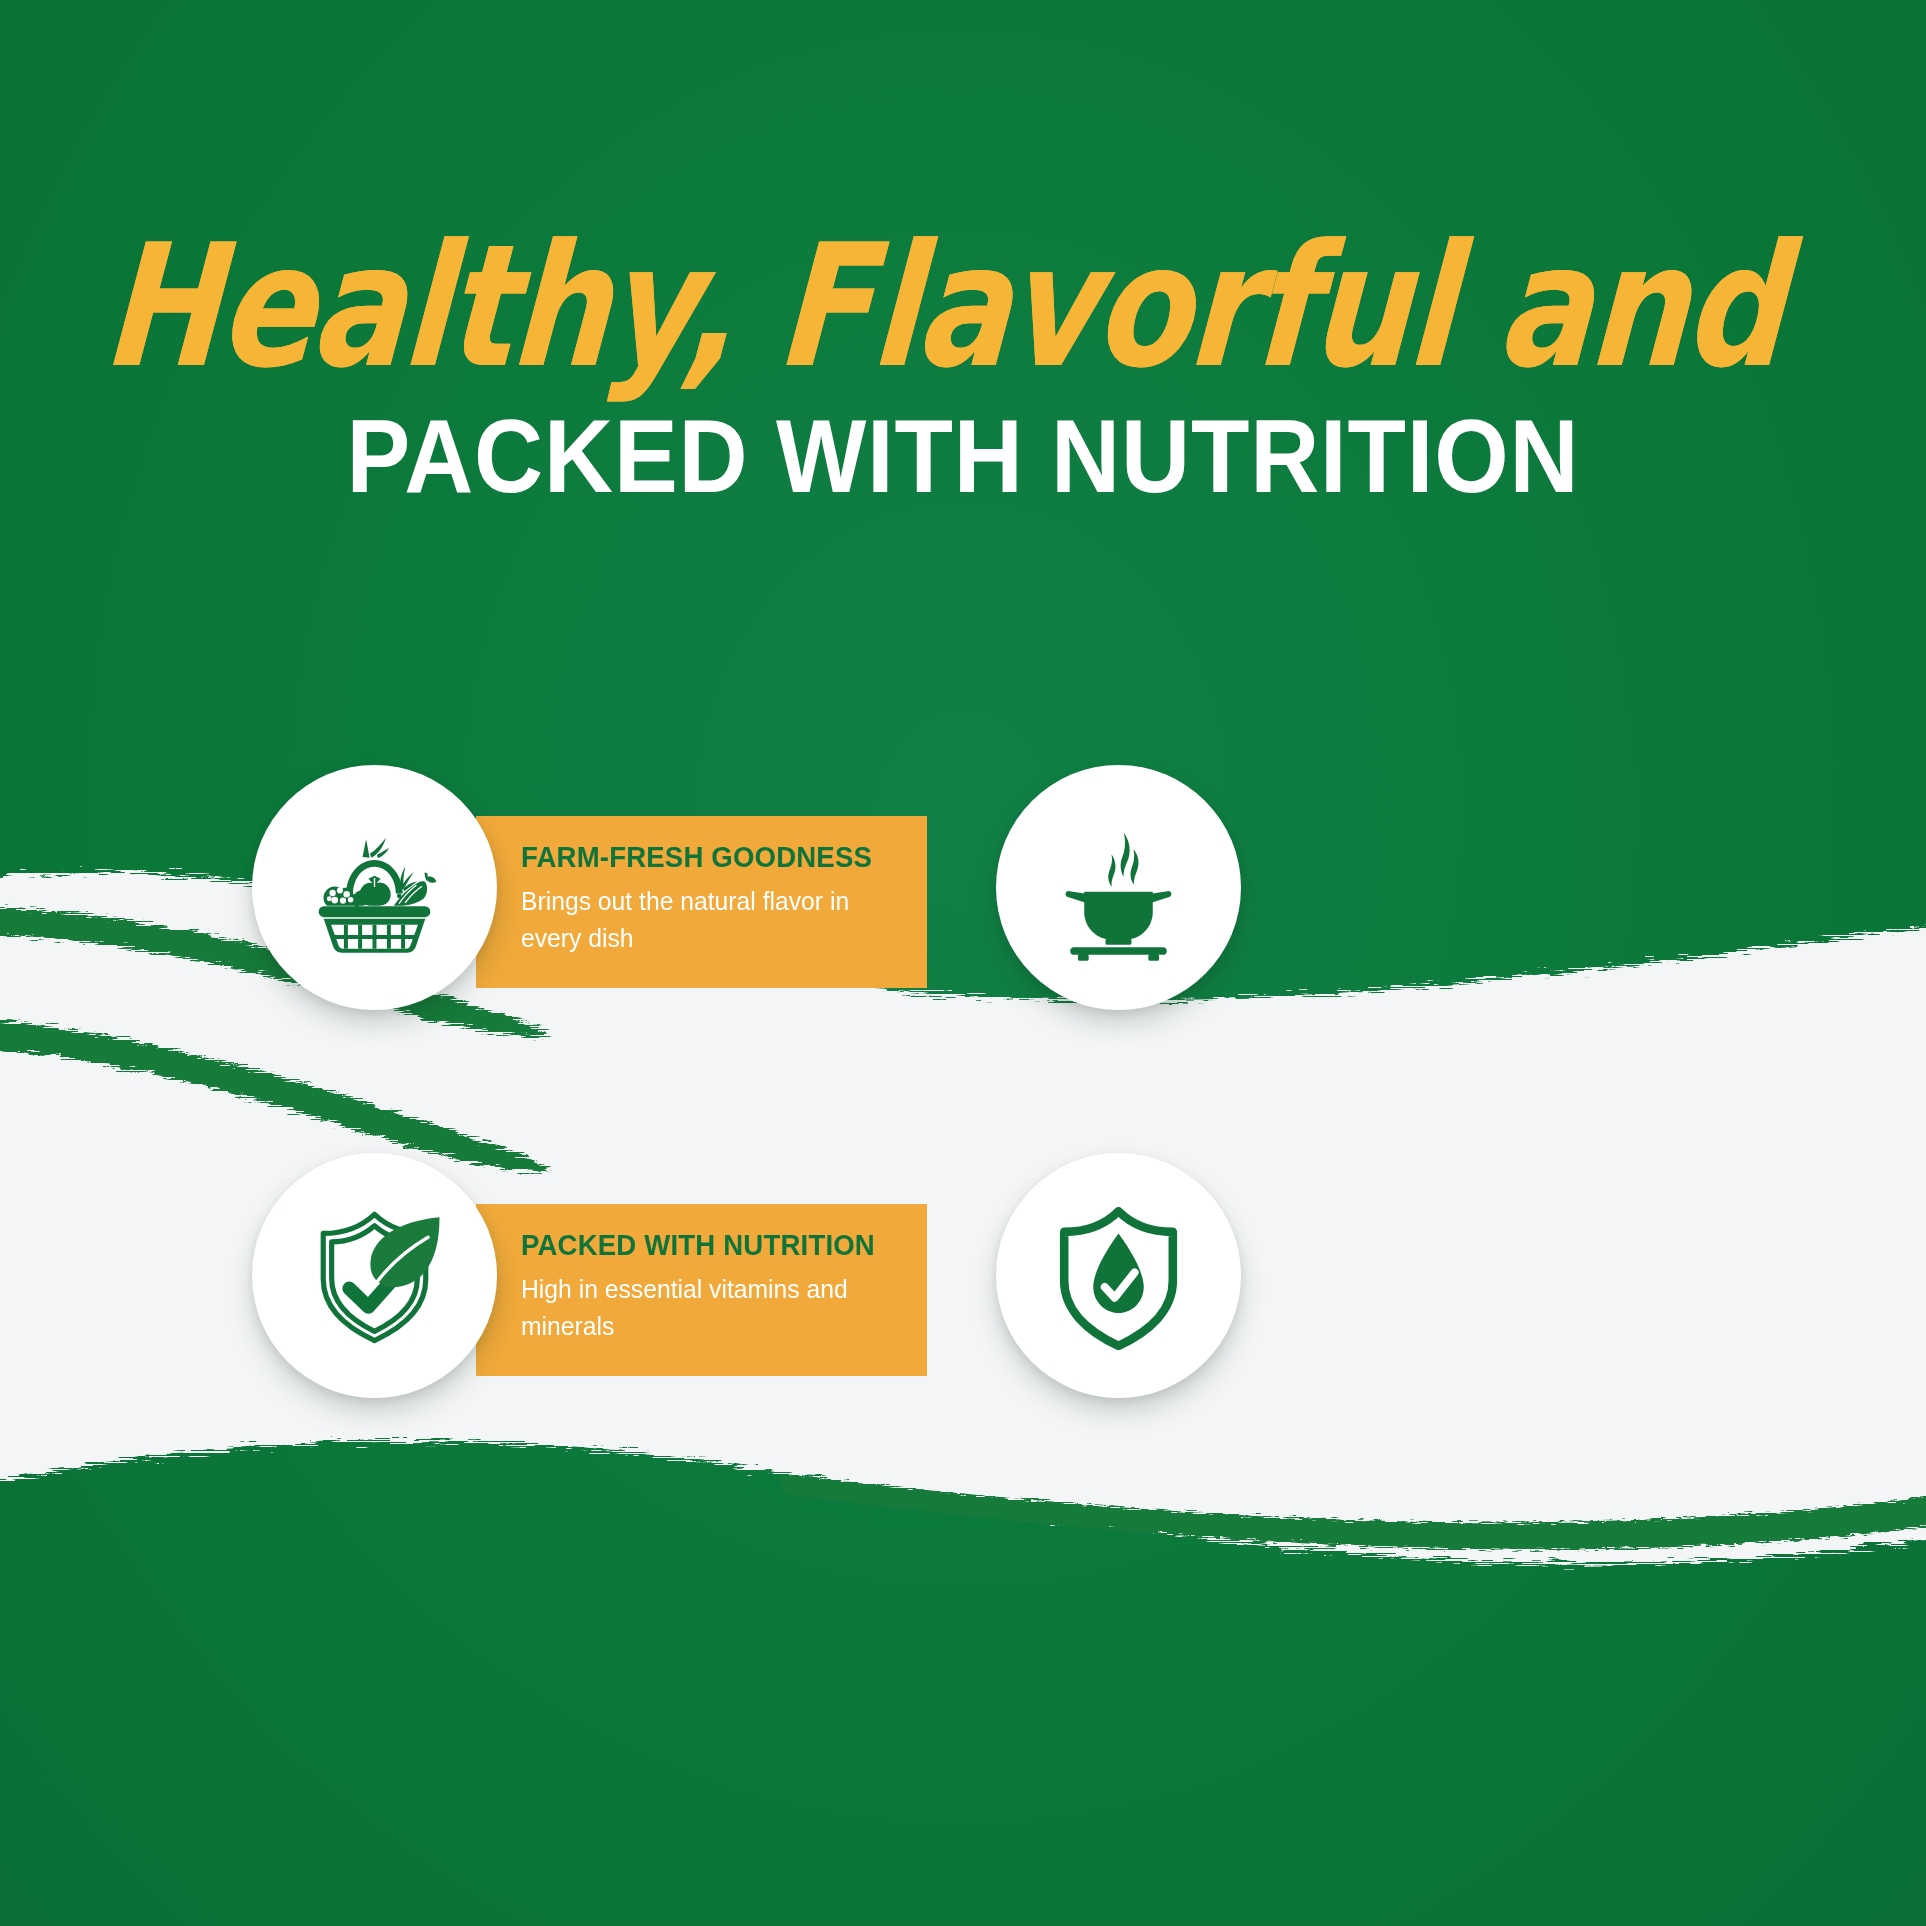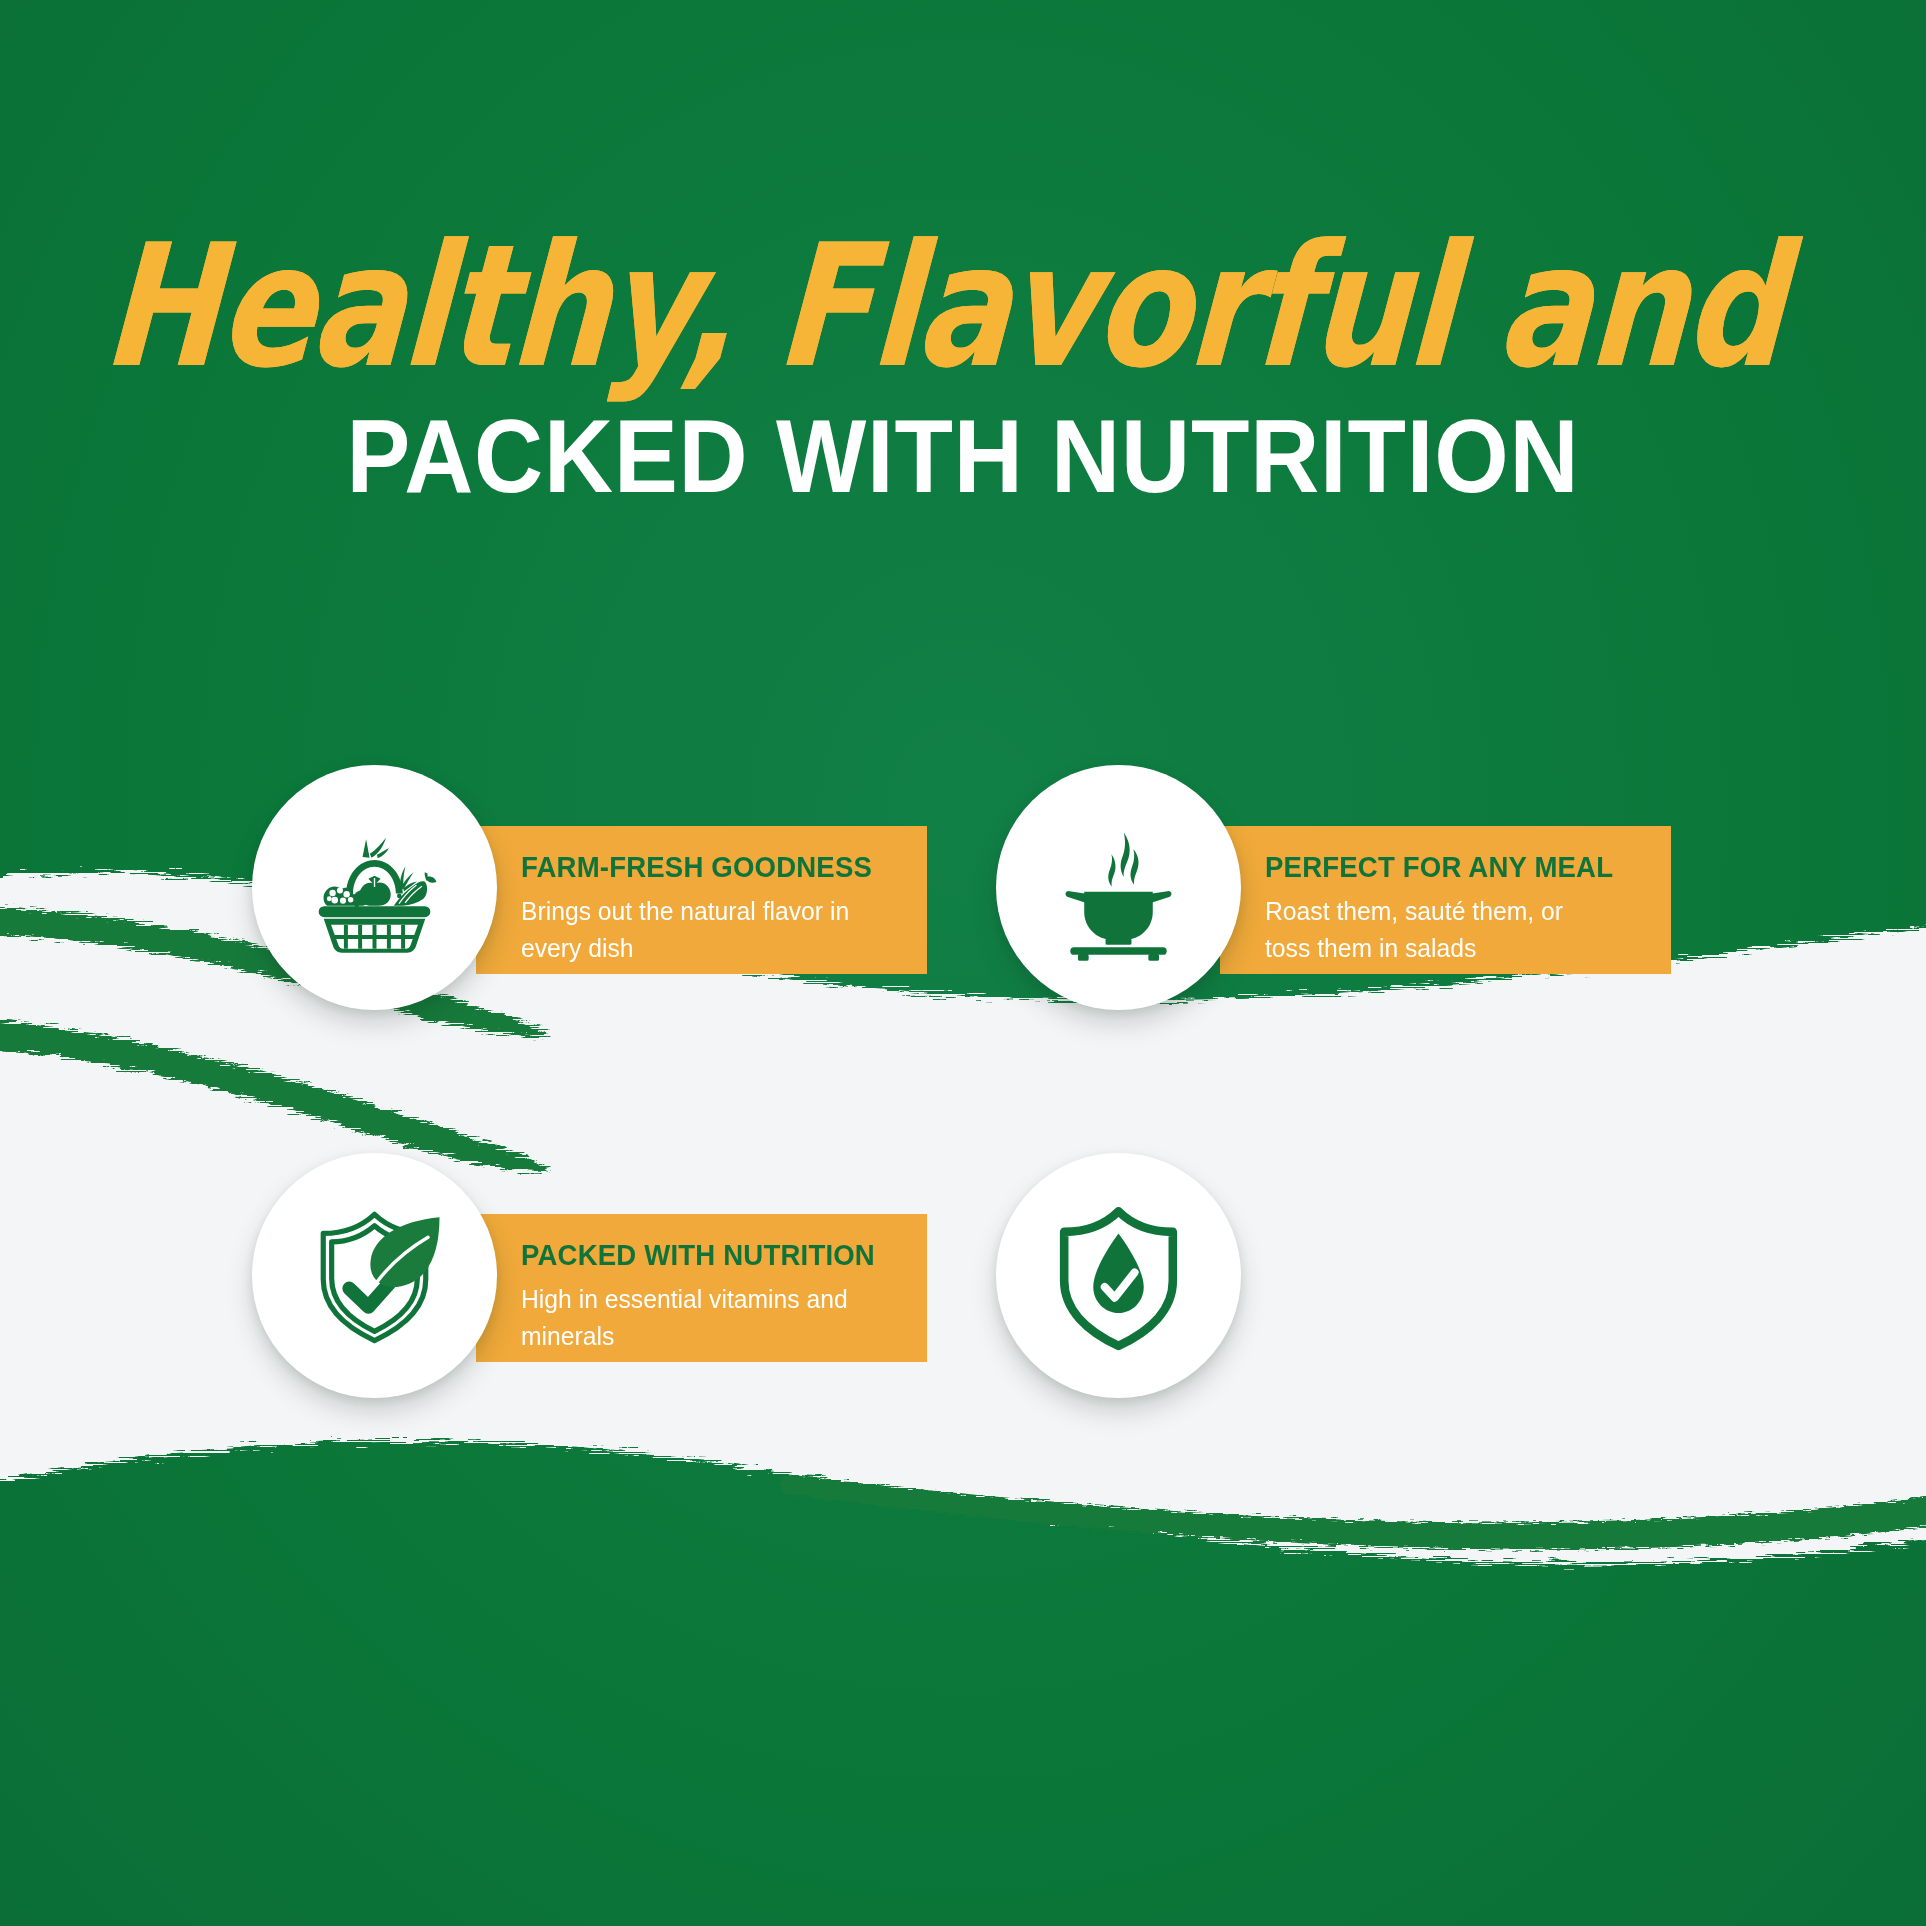--- a/index.html
+++ b/index.html
@@ -100,23 +100,23 @@
     align-items: center;
     justify-content: center;
     z-index: 3;
   }
 
   .icon-badge svg { width: 153px; height: 153px; display: block; }
 
   .label-box {
     position: absolute;
     left: 224px;
-    top: 61px;
+    top: 51px;
     width: 451px;
-    height: 148px;
+    height: 172px;
     background: #F0A93A;
     z-index: 1;
     padding: 26px 0 0 45px;
   }
 
   .label-title {
     display: block;
     color: #10743A;
     font-family: "Liberation Sans Narrow", "Liberation Sans", sans-serif;
     font-size: 29px;
@@ -277,24 +277,20 @@
             <rect x="48.7" y="74.4" width="2.6" height="15.6"></rect>
             <rect x="58.1" y="74.4" width="2.6" height="15.6"></rect>
             <rect x="67.4" y="74.4" width="2.6" height="15.6"></rect>
             <path d="M23.6 81.0 L76.4 81.0 L75.6 83.6 L24.4 83.6 Z"></path>
           </g>
         </svg>
       </div>
     </div>
 
     <div class="feature col-b row-1">
-      <div class="label-box">
-        <span class="label-title">PERFECT FOR ANY MEAL</span>
-        <span class="label-desc">Roast them, sauté them, or toss them in salads</span>
-      </div>
       <div class="icon-badge">
         <svg viewBox="0 0 100 100">
           <g fill="#10743A">
 
             <path d="M53.5 14.0 C57.8 20.5 58.4 27.0 55.6 33.4 C54.2 36.6 53.0 39.8 53.4 43.2
                      C51.0 39.0 50.8 34.4 52.6 29.8 C54.4 25.2 54.8 20.4 53.5 14.0 Z"></path>
             <path d="M59.8 25.0 C63.4 29.4 64.0 34.4 61.8 39.8 C60.6 42.6 59.8 45.4 60.2 48.2
                      C57.6 44.8 57.2 40.8 58.8 36.6 C60.2 33.0 60.8 29.2 59.8 25.0 Z"></path>
             <path d="M45.4 28.2 C48.4 32.6 48.8 37.2 46.8 42.0 C45.7 44.6 45.2 47.0 45.6 49.4
                      C43.0 46.2 42.7 42.4 44.3 38.4 C45.7 34.8 46.2 31.4 45.4 28.2 Z"></path>

